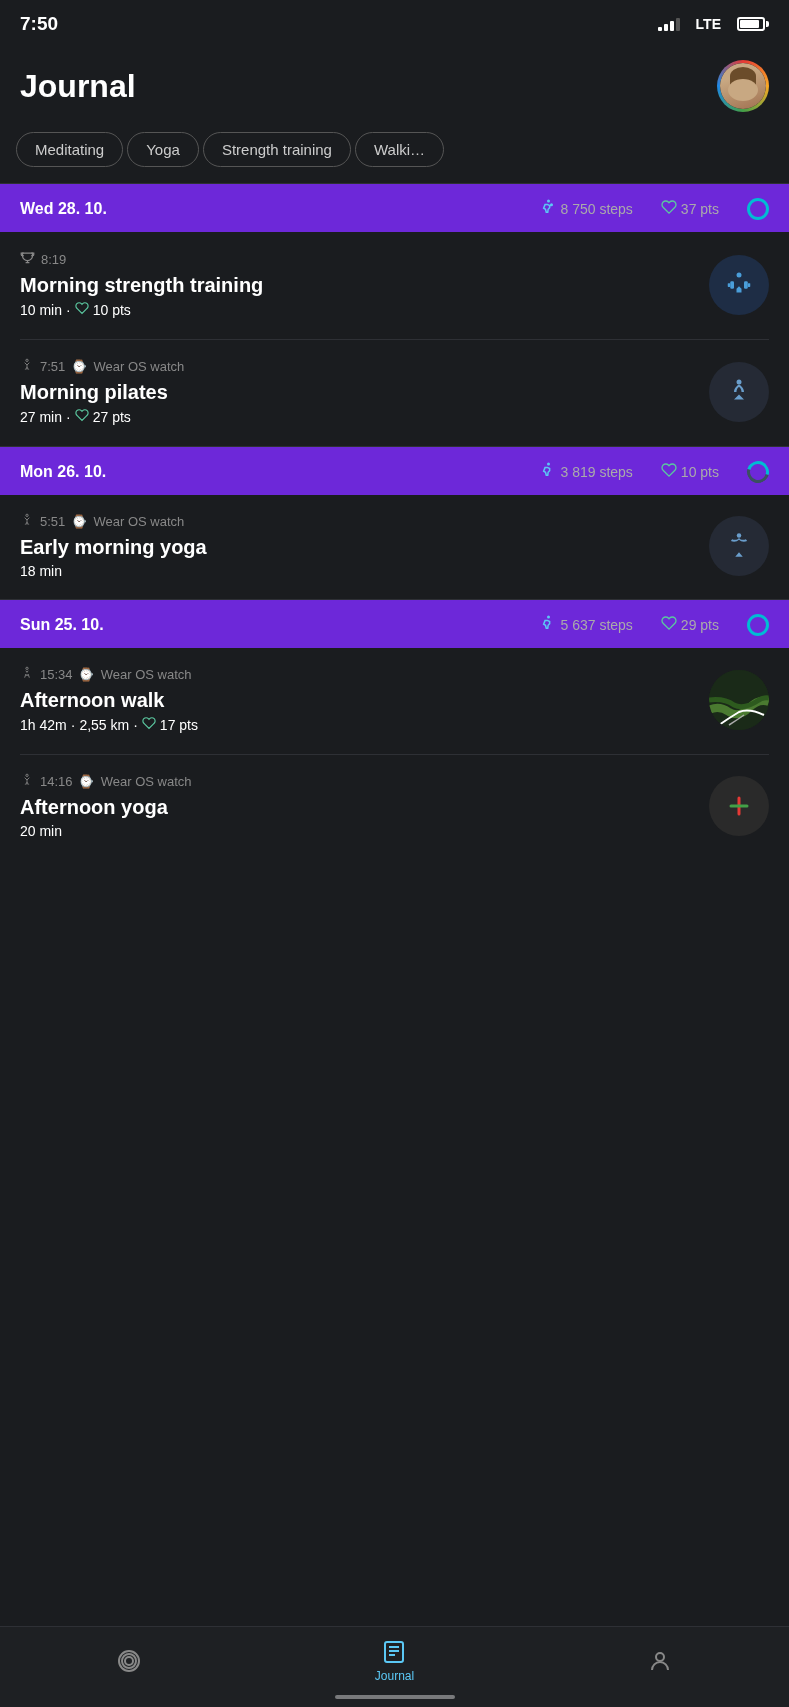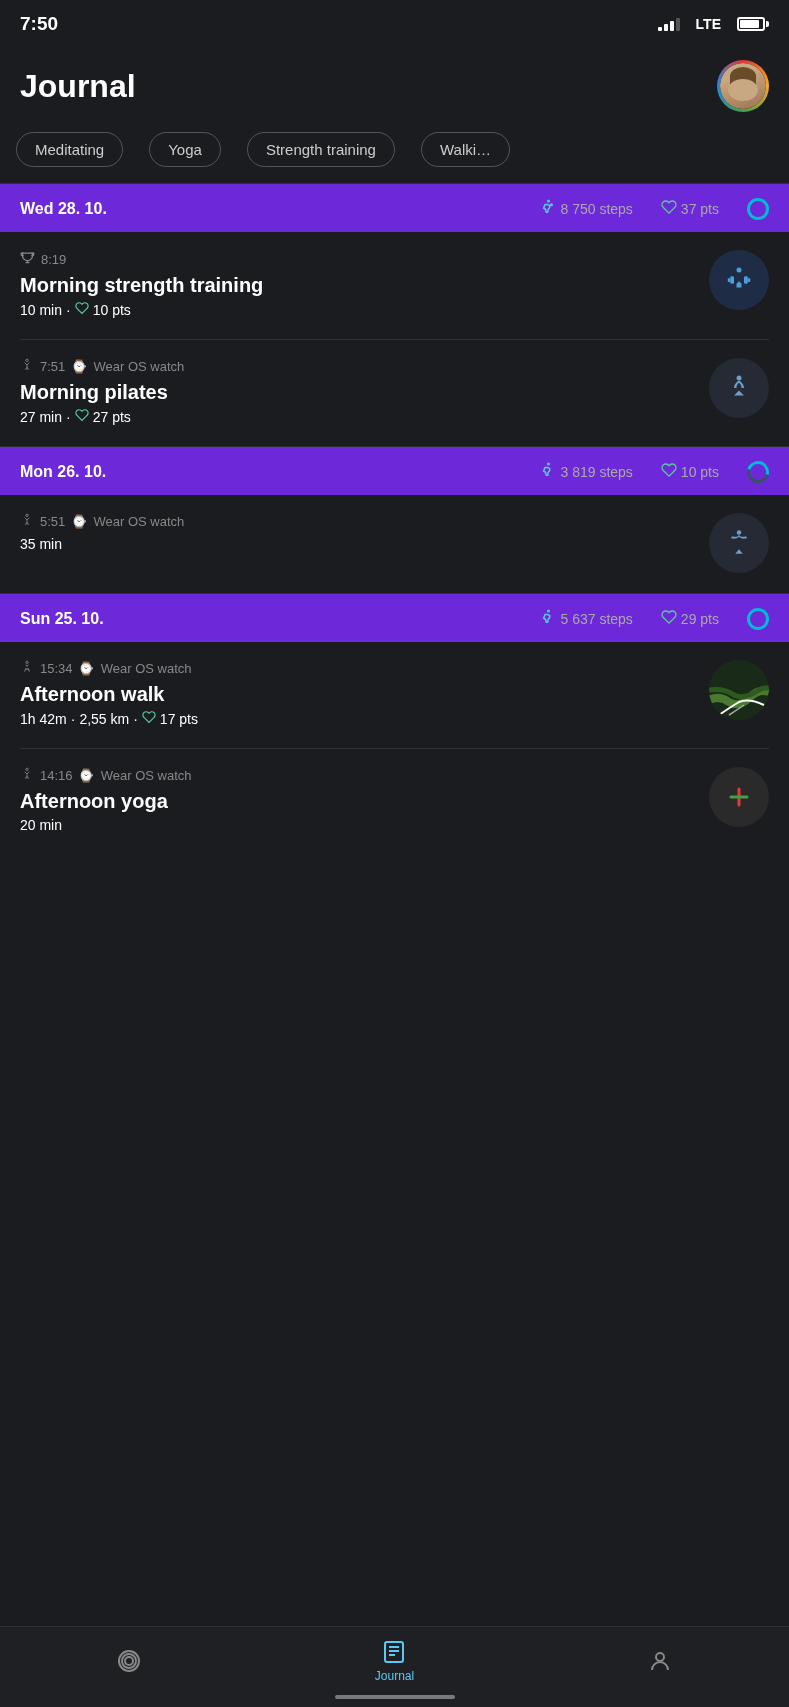--- a/index.html
+++ b/index.html
@@ -132,21 +132,21 @@
       left: 8px;
       width: 30px;
       height: 22px;
       background: #c8a882;
       border-radius: 50%;
     }
 
     
     .filter-row {
       display: flex;
-      gap: 26px;
+      gap: 4px;
       padding: 8px 16px 16px 16px;
       overflow: hidden;
     }
     .chip {
       border: 1.5px solid #555;
       border-radius: 24px;
       padding: 8px 18px;
       font-size: 15px;
       color: #ccc;
       background: transparent;
@@ -203,21 +203,21 @@
       border-right-color: #00bcd4;
       border-top-color: #00bcd4;
       background: transparent;
       transform: rotate(-30deg);
     }
 
     
     .activity-entry {
       display: flex;
       justify-content: space-between;
-      align-items: flex-start;
+      align-items: center;
       padding: 18px 20px 20px 20px;
       background: #1a1c1f;
     }
     .activity-left {
       flex: 1;
     }
     .activity-meta {
       display: flex;
       align-items: center;
       gap: 6px;
@@ -509,22 +509,23 @@
       <span>
         <svg width="14" height="14" viewBox="0 0 24 24" fill="none" stroke="#888" stroke-width="1.5">
           <circle cx="12" cy="4" r="2"></circle>
           <path d="M8 8l4 4 4-4M12 12v8M9 20l3-4 3 4"></path>
         </svg>
       </span>
       <span>5:51</span>
       <span>⌚</span>
       <span>Wear OS watch</span>
     </div>
+    <div class="activity-name">Early morning yoga</div>
     <div class="activity-details">
-      <span>35 min</span>
+      <span>18 min</span>
     </div>
   </div>
   <div class="activity-icon-circle-dark">
     <svg viewBox="0 0 24 24" fill="#6a9ecc" xmlns="http://www.w3.org/2000/svg">
       <circle cx="12" cy="3.5" r="1.8"></circle>
       <path d="M12 5.5c-1 1.5-3.5 2-5.5 1l-1 1.5c2.5 1 5 0.5 6.5-1 1.5 1.5 4 2 6.5 1l-1-1.5c-2 1-4.5 0.5-5.5-1z"></path>
       <path d="M12 5.5v8M9 10l-3 3.5M15 10l3 3.5M12 13.5v7"></path>
       <path d="M9 20.5l3-3.5 3 3.5"></path>
     </svg>
   </div>

